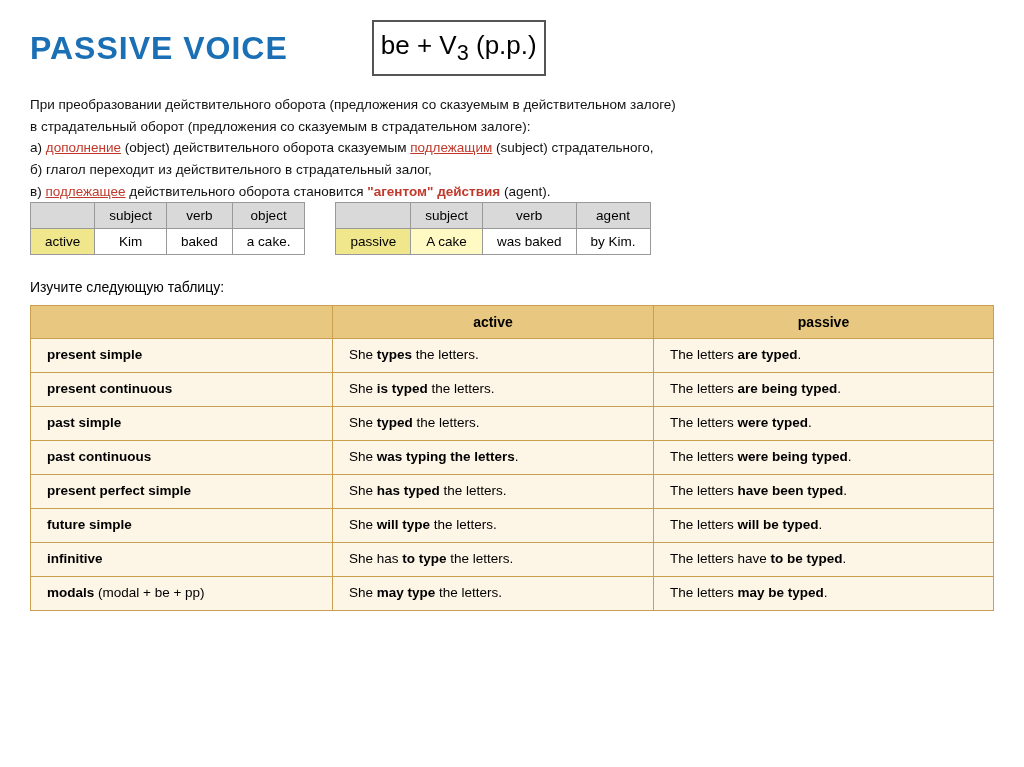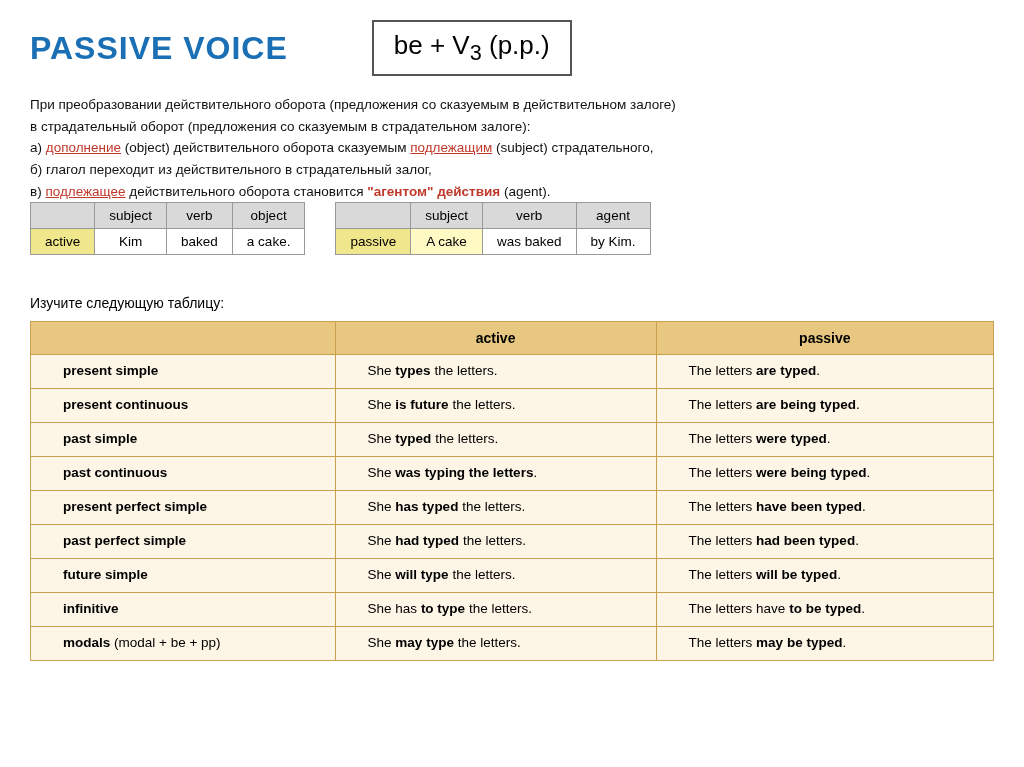--- a/index.html
+++ b/index.html
@@ -22,21 +22,21 @@
 
     .title {
       font-size: 32px;
       font-weight: bold;
       color: #1a6fb5;
       letter-spacing: 1px;
     }
 
     .formula-box {
       border: 2px solid #555;
-      padding: 8px 20px;
+      padding: 8px 7px;
       font-size: 26px;
       color: #000;
       display: flex;
       align-items: baseline;
       gap: 4px;
     }
 
     .intro-text {
       font-size: 13.5px;
       line-height: 1.6;
@@ -52,21 +52,21 @@
 
     .intro-text .bold-red {
       color: #c0392b;
       font-weight: bold;
     }
 
     
     .sentence-tables {
       display: flex;
       gap: 30px;
-      margin-bottom: 40px;
+      margin-bottom: 24px;
       align-items: flex-start;
     }
 
     .sentence-table {
       border-collapse: collapse;
     }
 
     .sentence-table th {
       background: #d9d9d9;
       border: 1px solid #999;
@@ -111,21 +111,21 @@
       background: #e8c880;
       border: 1px solid #c8a050;
       padding: 8px 16px;
       font-size: 14px;
       font-weight: bold;
       text-align: center;
     }
 
     .main-table td {
       border: 1px solid #c8a050;
-      padding: 5px 32px;
+      padding: 5px 16px;
       font-size: 13.5px;
       vertical-align: top;
       background: #fdf5e6;
       line-height: 1.7;
     }
 
     .main-table td.tense-cell {
       font-weight: bold;
       background: #fdf5e6;
       white-space: nowrap;
@@ -214,44 +214,39 @@
     </tr>
   </thead>
   <tbody id="main-table-body">
   <tr>
         <td class="tense-cell">present simple</td>
         <td>She <strong>types</strong> the letters.</td>
         <td>The letters <strong>are typed</strong>.</td>
       </tr>
       <tr>
         <td class="tense-cell">present continuous</td>
-        <td>She <strong>is future</strong> the letters.</td>
+        <td>She <strong>is typed</strong> the letters.</td>
         <td>The letters <strong>are being typed</strong>.</td>
       </tr>
       <tr>
         <td class="tense-cell">past simple</td>
         <td>She <strong>typed</strong> the letters.</td>
         <td>The letters <strong>were typed</strong>.</td>
       </tr>
       <tr>
         <td class="tense-cell">past continuous</td>
         <td>She <strong>was typing the letters</strong>.</td>
         <td>The letters <strong>were being typed</strong>.</td>
       </tr>
       <tr>
         <td class="tense-cell">present perfect simple</td>
         <td>She <strong>has typed</strong> the letters.</td>
         <td>The letters <strong>have been typed</strong>.</td>
       </tr>
       <tr>
-        <td class="tense-cell">past perfect simple</td>
-        <td>She <strong>had typed</strong> the letters.</td>
-        <td>The letters <strong>had been typed</strong>.</td>
-      </tr>
-      <tr>
         <td class="tense-cell">future simple</td>
         <td>She <strong>will type</strong> the letters.</td>
         <td>The letters <strong>will be typed</strong>.</td>
       </tr>
       <tr>
         <td class="tense-cell">infinitive</td>
         <td>She has <strong>to type</strong> the letters.</td>
         <td>The letters have <strong>to be typed</strong>.</td>
       </tr>
       <tr>

